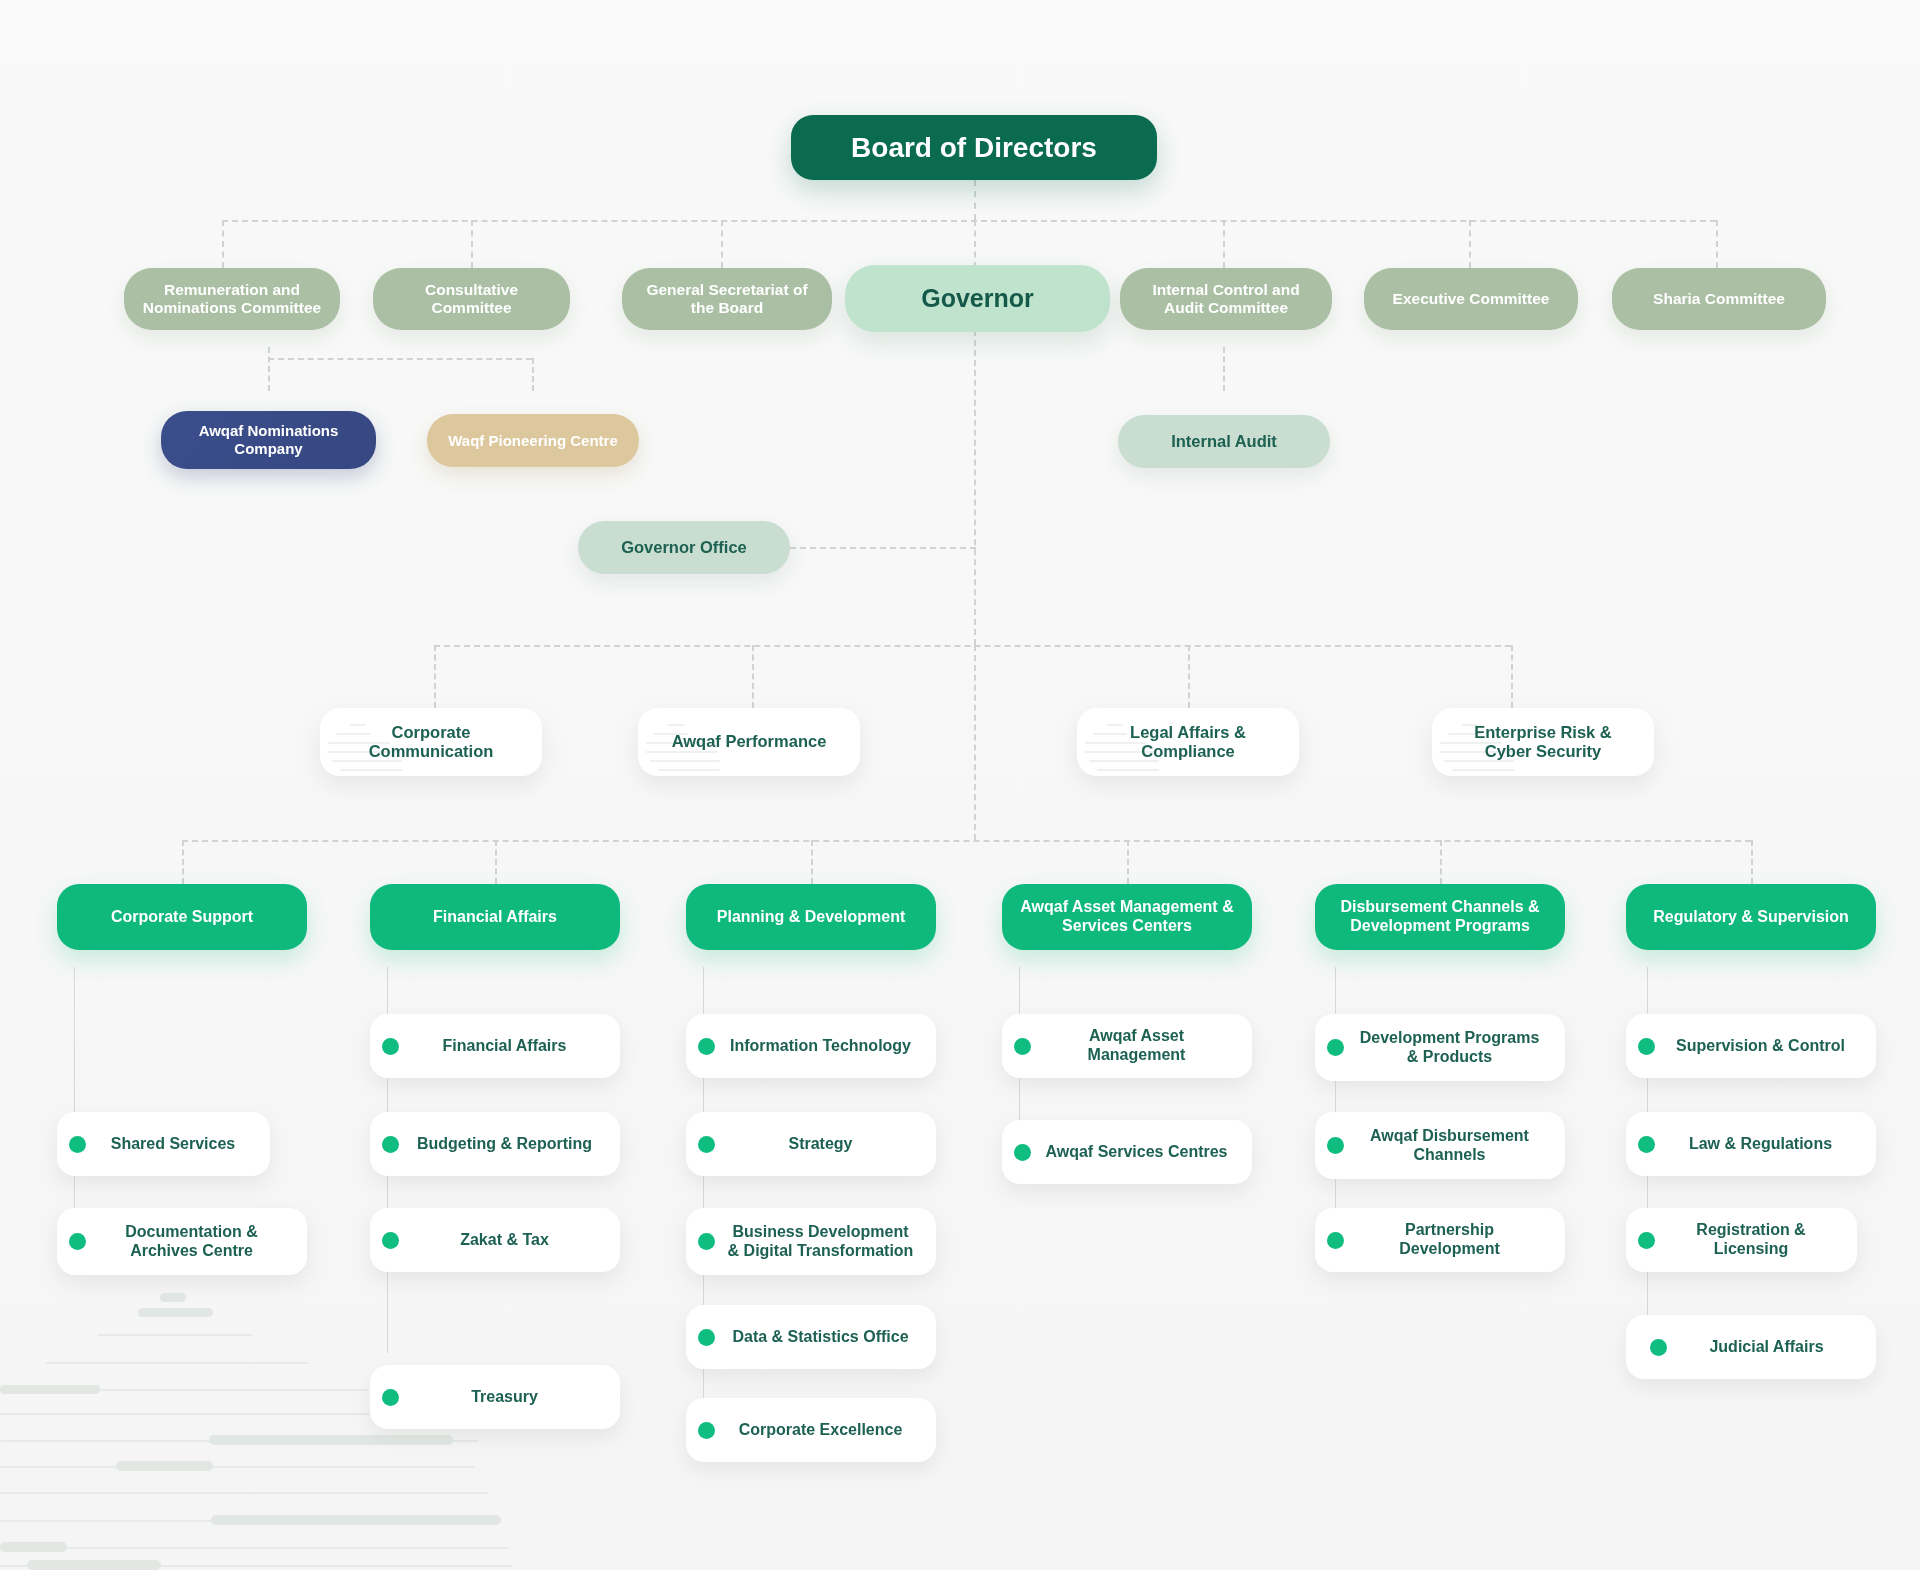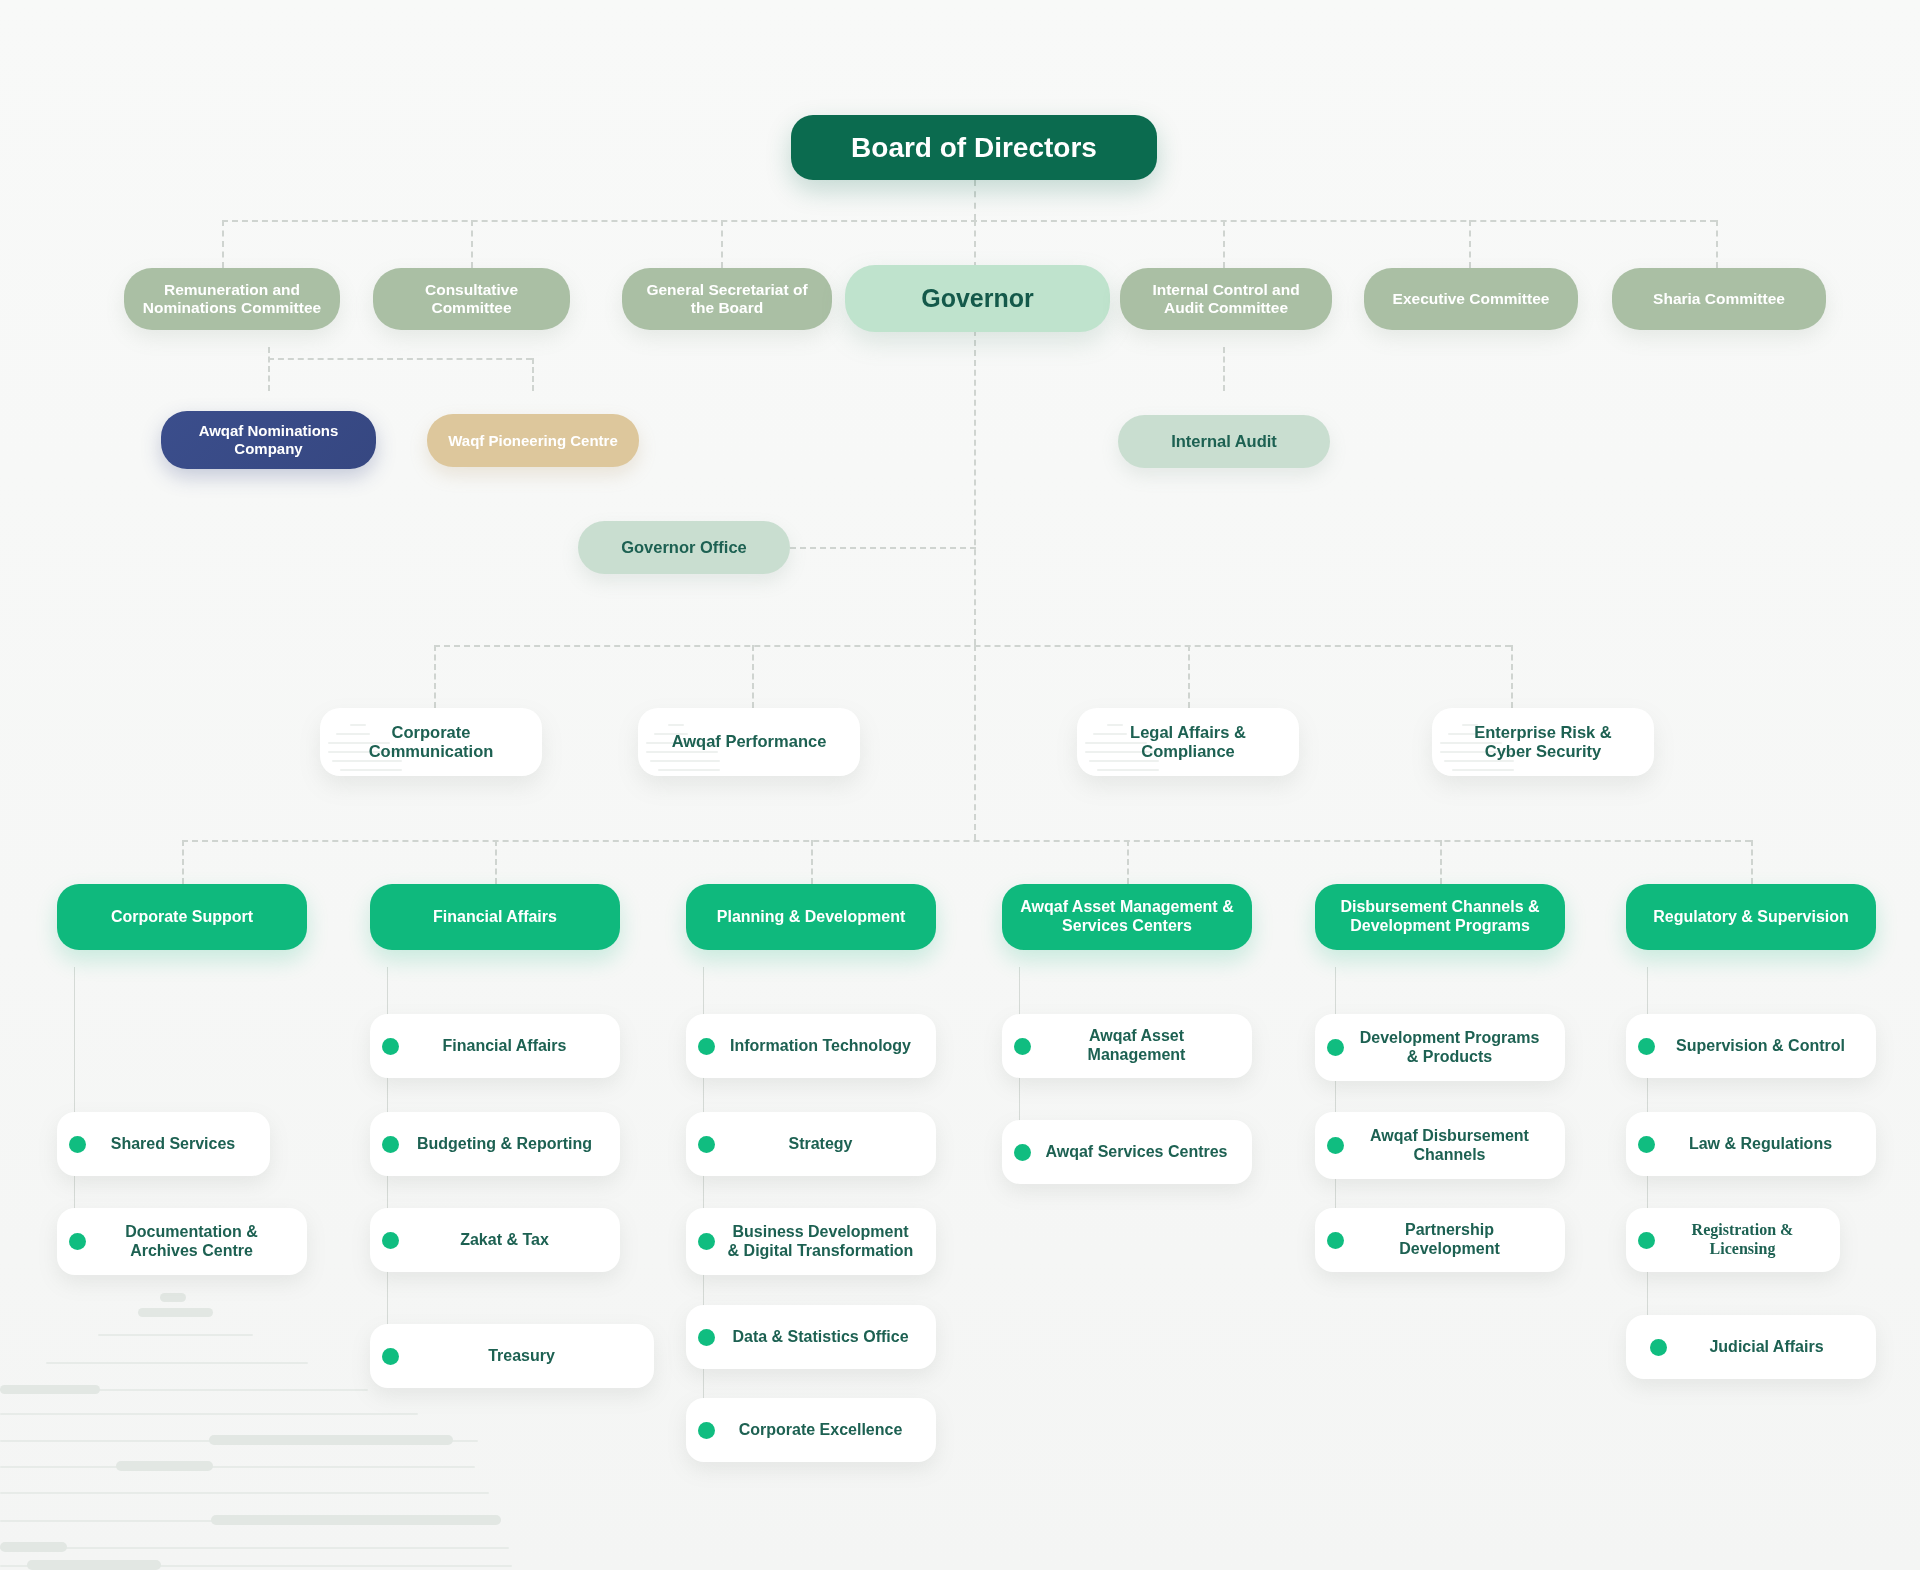--- a/index.html
+++ b/index.html
@@ -326,21 +326,21 @@
     <span class="leaf-label">Financial Affairs</span>
   </div>
   <div class="node n-leaf" style="left:370px; top:1112px; width:250px; height:64px;">
     <span class="leaf-dot"></span>
     <span class="leaf-label">Budgeting &amp; Reporting</span>
   </div>
   <div class="node n-leaf" style="left:370px; top:1208px; width:250px; height:64px;">
     <span class="leaf-dot"></span>
     <span class="leaf-label">Zakat &amp; Tax</span>
   </div>
-  <div class="node n-leaf" style="left:370px; top:1324px; width:284px; height:64px;align-items:center;">
+  <div class="node n-leaf" style="left:370px; top:1365px; width:250px; height:64px;align-items:center;">
     <span class="leaf-dot"></span>
     <span class="leaf-label">Treasury</span>
   </div>
 
   <div class="node n-leaf" style="left:686px; top:1014px; width:250px; height:64px;">
     <span class="leaf-dot"></span>
     <span class="leaf-label">Information Technology</span>
   </div>
   <div class="node n-leaf" style="left:686px; top:1112px; width:250px; height:64px;">
     <span class="leaf-dot"></span>
@@ -382,21 +382,21 @@
   </div>
 
   <div class="node n-leaf" style="left:1626px; top:1014px; width:250px; height:64px;">
     <span class="leaf-dot"></span>
     <span class="leaf-label">Supervision &amp; Control</span>
   </div>
   <div class="node n-leaf" style="left:1626px; top:1112px; width:250px; height:64px;">
     <span class="leaf-dot"></span>
     <span class="leaf-label">Law &amp; Regulations</span>
   </div>
-  <div class="node n-leaf" style="left:1626px; top:1208px; width:214px; height:64px;font-family:Liberation Serif, serif;">
+  <div class="node n-leaf" style="left:1626px; top:1208px; width:231px; height:64px;">
     <span class="leaf-dot"></span>
     <span class="leaf-label">Registration &amp; Licensing</span>
   </div>
   <div class="node n-leaf" style="left:1626px; top:1315px; width:250px; height:64px;padding-left:24px;">
     <span class="leaf-dot"></span>
     <span class="leaf-label">Judicial Affairs</span>
   </div>
 
 </div>
 

